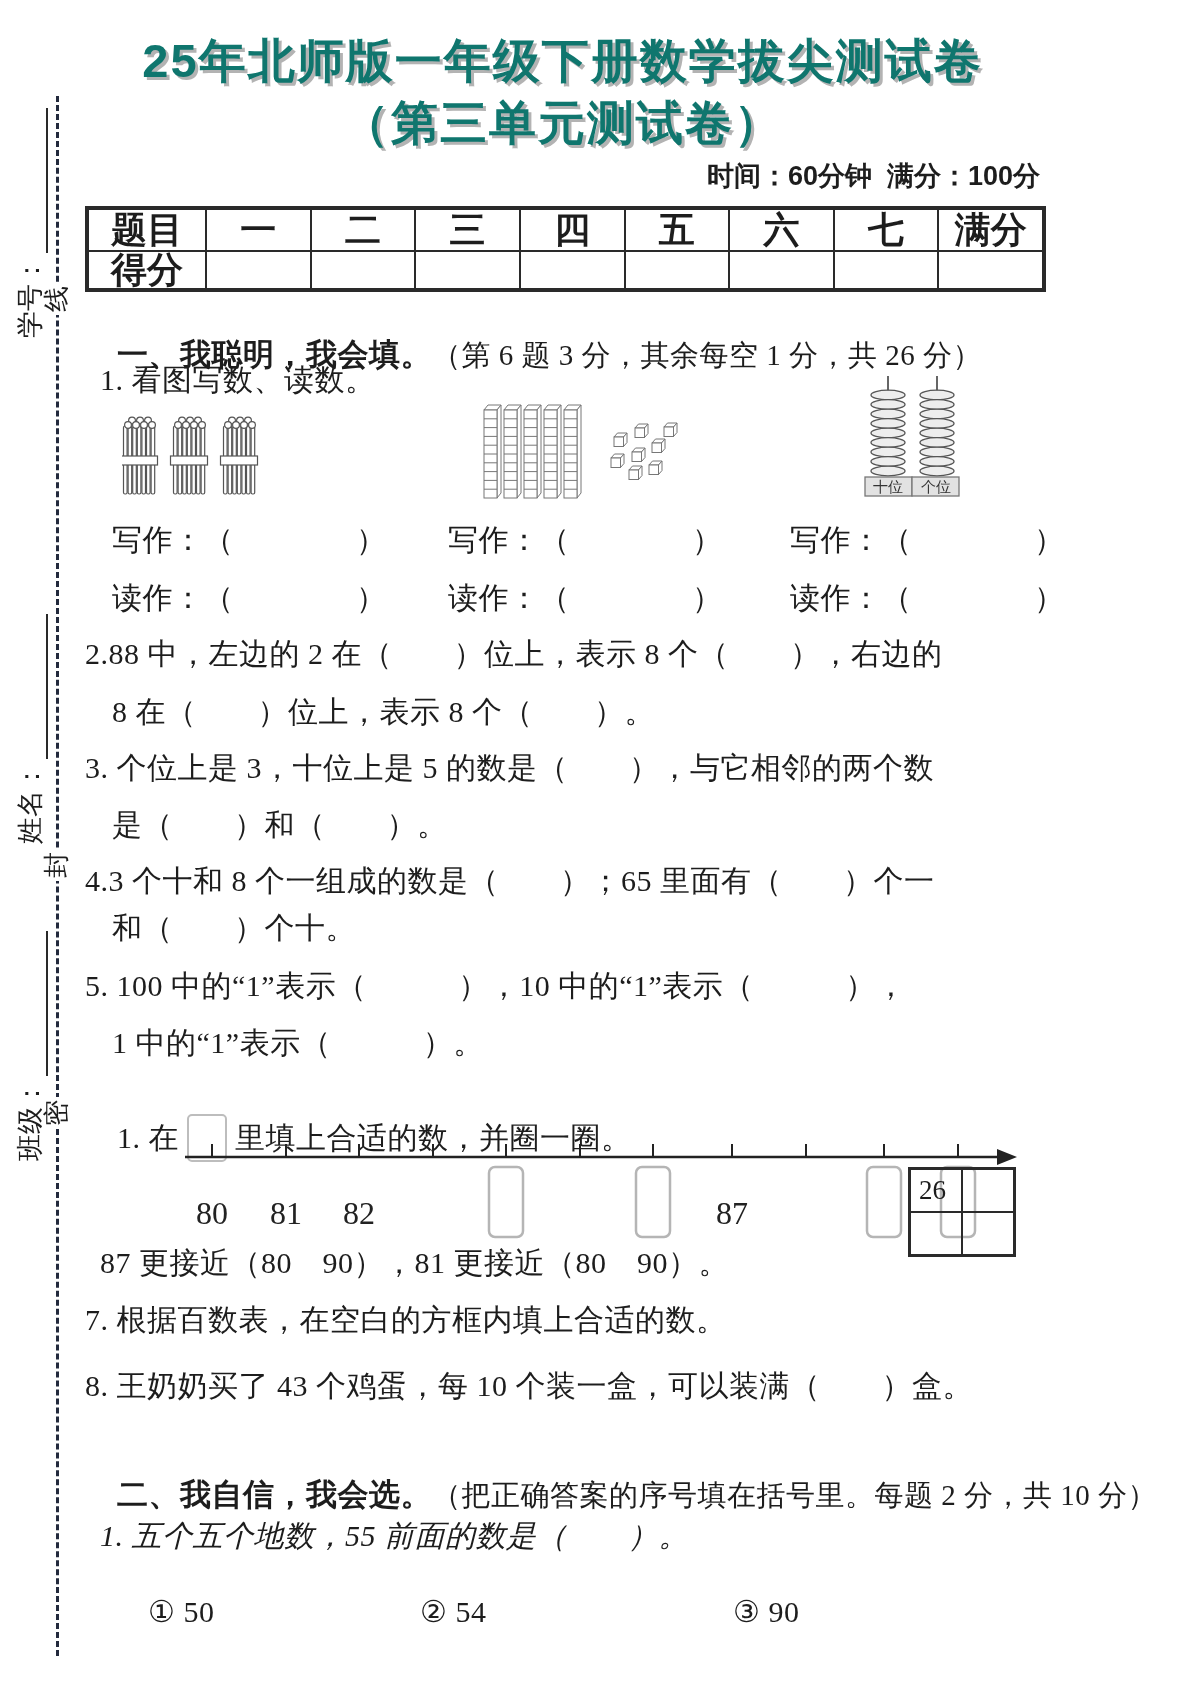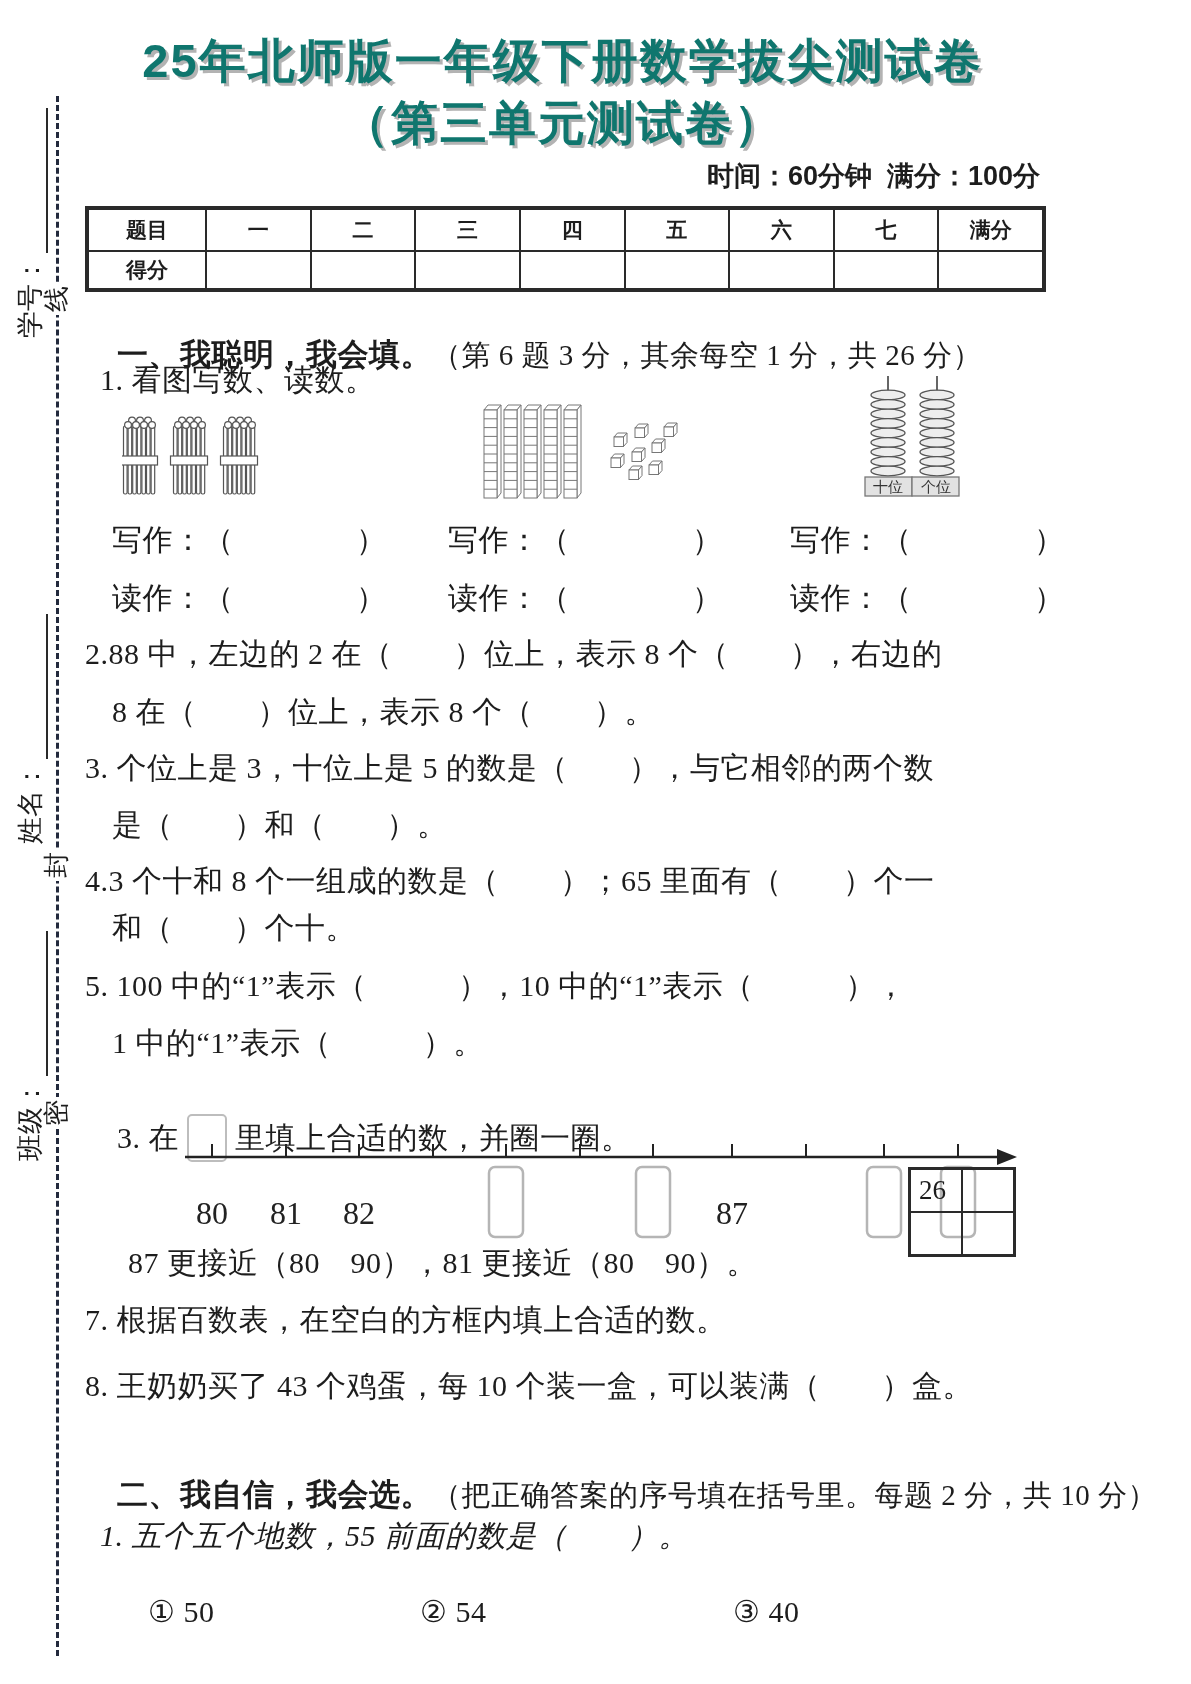--- a/index.html
+++ b/index.html
@@ -35,21 +35,21 @@
     font-family:"Liberation Sans","DejaVu Sans",sans-serif; font-weight:bold; font-size:27px; white-space:pre;
   }
   
   .score-table {
     position:absolute; left:85px; top:206px; width:955px;
     border:3px solid #2a2a2a; border-collapse:collapse;
     display:grid; grid-template-columns:118px repeat(8,1fr);
   }
   .score-table .cell {
     border:1.5px solid #2a2a2a; height:40px; display:flex; align-items:center; justify-content:center;
-    font-family:"Liberation Sans","DejaVu Sans",sans-serif; font-weight:bold; font-size:21px;
+    font-family:"Liberation Sans","DejaVu Sans",sans-serif; font-weight:bold; font-size:36px;
   }
   .score-table .cell.r2 { height:36px; }
   
   .line { position:absolute; font-size:30px; white-space:pre; letter-spacing:0.5px; }
   .sec-bold { font-family:"Liberation Sans","DejaVu Sans",sans-serif; font-weight:bold; font-size:31px; }
   .sec-note { font-size:29px; }
   .inline-box {
     display:inline-block; width:36px; height:44px; border:2px solid #bdbdbd; border-radius:5px;
     vertical-align:middle; margin:0 8px 6px 8px;
   }
@@ -227,21 +227,21 @@
   <div class="line" style="left:85px; top:748px;">3. 个位上是 3，十位上是 5 的数是（　　），与它相邻的两个数</div>
   <div class="line" style="left:112px; top:805px;">是（　　）和（　　）。</div>
 
   <div class="line" style="left:85px; top:861px;">4.3 个十和 8 个一组成的数是（　　）；65 里面有（　　）个一</div>
   <div class="line" style="left:112px; top:908px;">和（　　）个十。</div>
 
   <div class="line" style="left:85px; top:966px;">5. 100 中的“1”表示（　　　），10 中的“1”表示（　　　），</div>
   <div class="line" style="left:112px; top:1023px;">1 中的“1”表示（　　　）。</div>
 
   <div class="line" style="left:85px; top:1080px;">
-    <span>3. 在</span><span class="inline-box"></span><span>里填上合适的数，并圈一圈。</span>
+    <span>1. 在</span><span class="inline-box"></span><span>里填上合适的数，并圈一圈。</span>
   </div>
 
   <svg class="fig" style="left:85px; top:1140px;" width="955" height="112" viewBox="0 0 955 112">
     <line x1="100" y1="17" x2="916" y2="17" stroke="#222" stroke-width="2.5"></line>
     <polygon points="912,9 932,17 912,25" fill="#222"></polygon>
     <g stroke="#222" stroke-width="2">
       <line x1="127" y1="4" x2="127" y2="17"></line>
         <line x1="201" y1="4" x2="201" y2="17"></line>
       <line x1="274" y1="4" x2="274" y2="17"></line>
         <line x1="348" y1="4" x2="348" y2="17"></line>
@@ -258,37 +258,37 @@
     <text class="nl" x="274" y="84" text-anchor="middle">82</text>
     <text class="nl" x="647" y="84" text-anchor="middle">87</text>
     <g fill="none" stroke="#b5b5b5" stroke-width="2.5">
       <rect x="404" y="27" width="34" height="70" rx="6"></rect>
       <rect x="551" y="27" width="34" height="70" rx="6"></rect>
       <rect x="782" y="27" width="34" height="70" rx="6"></rect>
       <rect x="856" y="27" width="34" height="70" rx="6"></rect>
     </g>
   </svg>
 
-  <div class="line" style="left:100px; top:1243px;margin-left:28px;">87 更接近（80　90），81 更接近（80　90）。</div>
+  <div class="line" style="left:100px; top:1243px;">87 更接近（80　90），81 更接近（80　90）。</div>
 
   <div class="line" style="left:85px; top:1300px;">7. 根据百数表，在空白的方框内填上合适的数。</div>
   <div class="hundred-grid">
     <div class="gcell">26</div>
     <div class="gcell"></div>
     <div class="gcell"></div>
     <div class="gcell"></div>
   </div>
 
   <div class="line" style="left:85px; top:1366px;">8. 王奶奶买了 43 个鸡蛋，每 10 个装一盒，可以装满（　　）盒。</div>
 
   <div class="line" style="left:85px; top:1440px;">
     <span class="sec-bold">二、我自信，我会选。</span><span class="sec-note">（把正确答案的序号填在括号里。每题 2 分，共 10 分）</span>
   </div>
 
   <div class="line" style="left:100px; top:1516px;font-style:italic;">1. 五个五个地数，55 前面的数是（　　）。</div>
 
   <div>
     <span class="line abs-span" style="left:112px; top:1594px;margin-left:36px;">① 50</span>
     <span class="line abs-span" style="left:420px; top:1594px;">② 54</span>
-    <span class="line abs-span" style="left:733px; top:1594px;">③ 40</span>
+    <span class="line abs-span" style="left:733px; top:1594px;">③ 90</span>
   </div>
 
 </div>
 
 </body></html>

